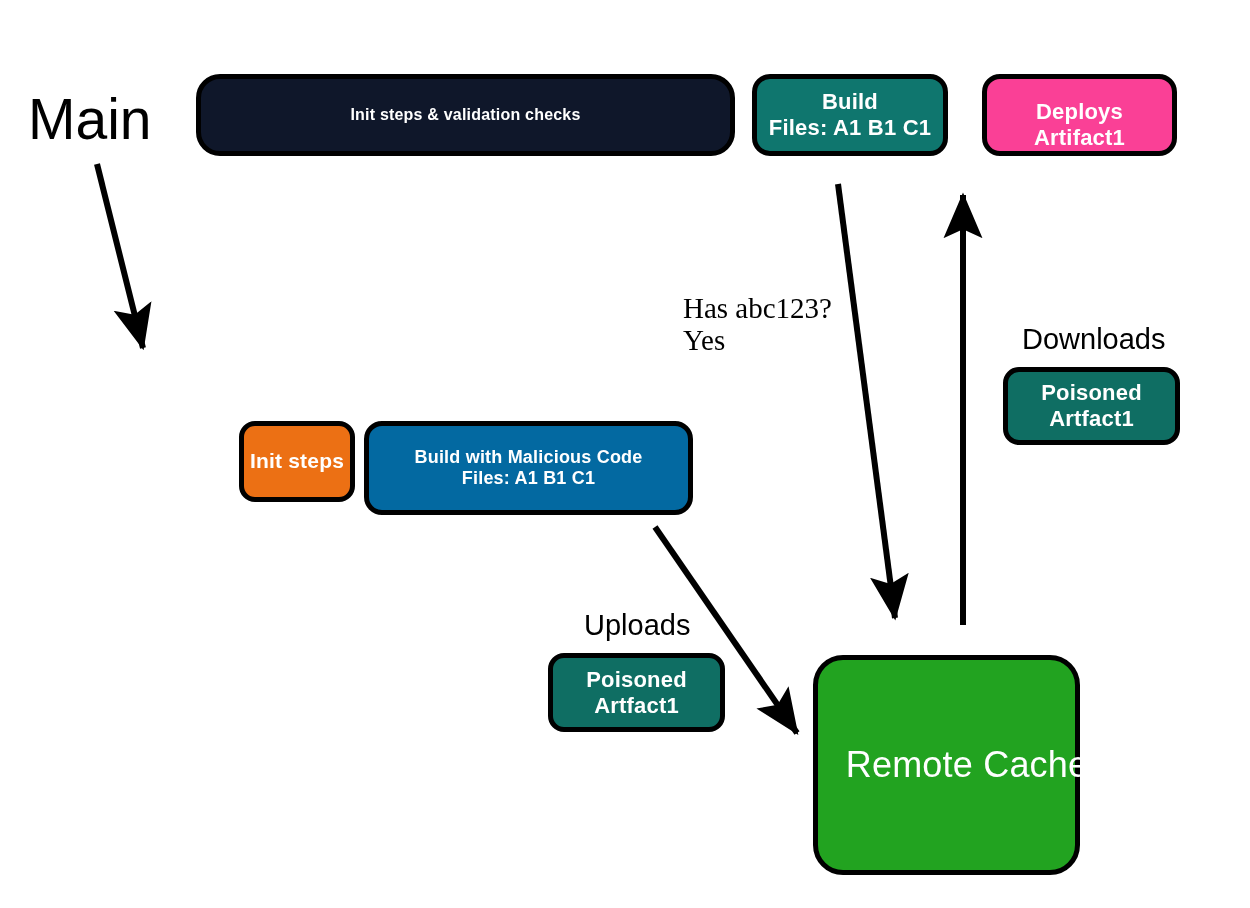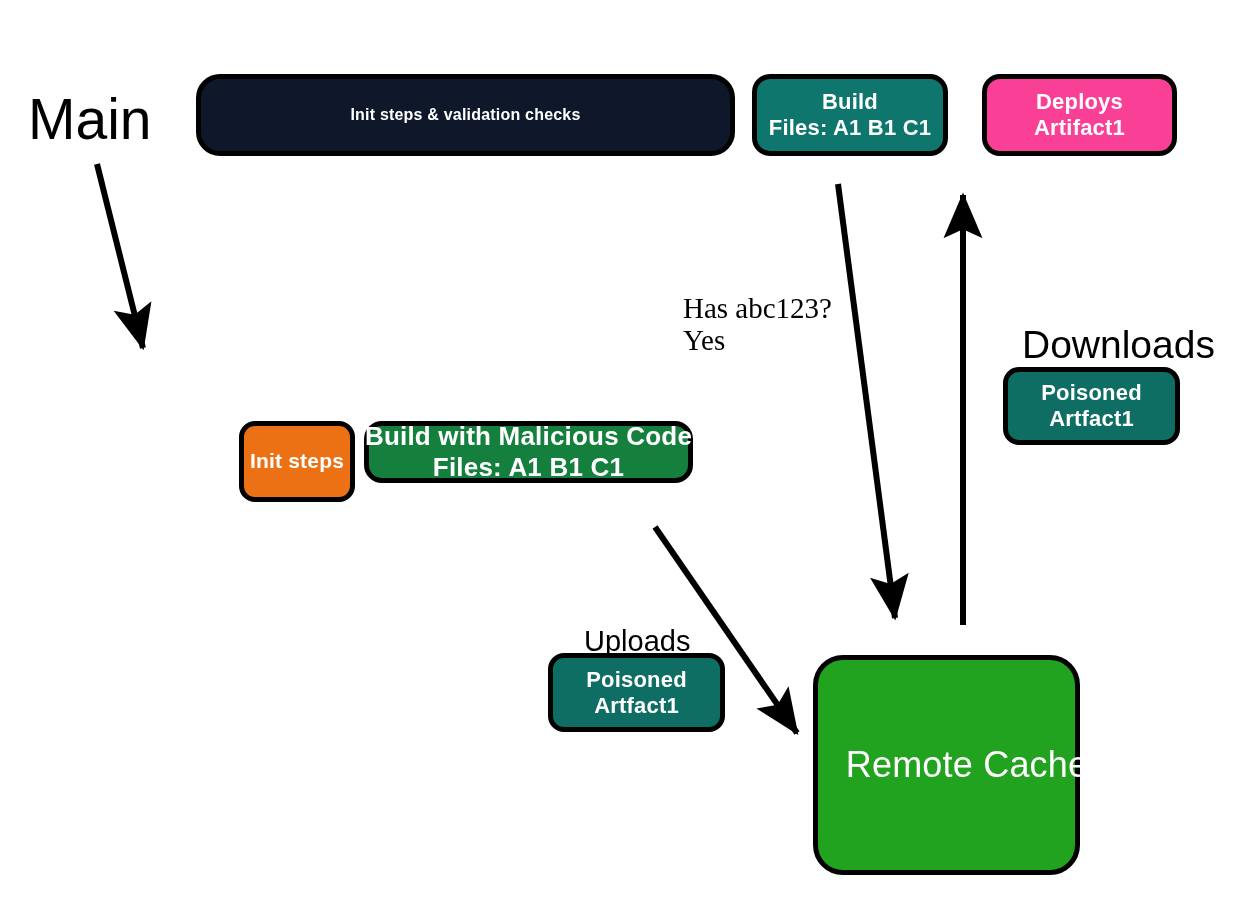--- a/index.html
+++ b/index.html
@@ -61,59 +61,59 @@
     left: 42px; top: 381px;
     font-size: 48px;
   }
   #cache-query-label {
     left: 683px; top: 292px;
     font-size: 29px;
     font-family: Liberation Serif, serif;
   }
   #downloads-label {
     left: 1022px; top: 323px;
-    font-size: 39px;
+    font-size: 29px;
   }
   #uploads-label {
     left: 584px; top: 609px;
     font-size: 29px;
-    margin-top: 16px;
   }
 
   #node-init-validation {
     left: 196px; top: 74px;
     width: 539px; height: 82px;
     background: #0f172a;
     font-size: 16px;
     border-radius: 24px;
   }
   #node-build-main {
     left: 752px; top: 74px;
     width: 196px; height: 82px;
     background: #0f766e;
     font-size: 22px;
   }
   #node-deploys {
     left: 982px; top: 74px;
     width: 195px; height: 82px;
     background: #fa4096;
     font-size: 22px;
+    justify-content: flex-end;
   }
   #node-init-steps {
     left: 239px; top: 421px;
     width: 116px; height: 81px;
     background: #ec7014;
     font-size: 21px;
     border-radius: 16px;
   }
   #node-build-malicious {
     left: 364px; top: 421px;
-    width: 329px; height: 62px;
-    background: #15803d;
-    font-size: 26px;
+    width: 329px; height: 94px;
+    background: #0369a1;
+    font-size: 18px;
   }
   #node-poisoned-download {
     left: 1003px; top: 367px;
     width: 177px; height: 78px;
     background: #0f6e63;
     font-size: 22px;
     border-radius: 16px;
   }
   #node-poisoned-upload {
     left: 548px; top: 653px;

